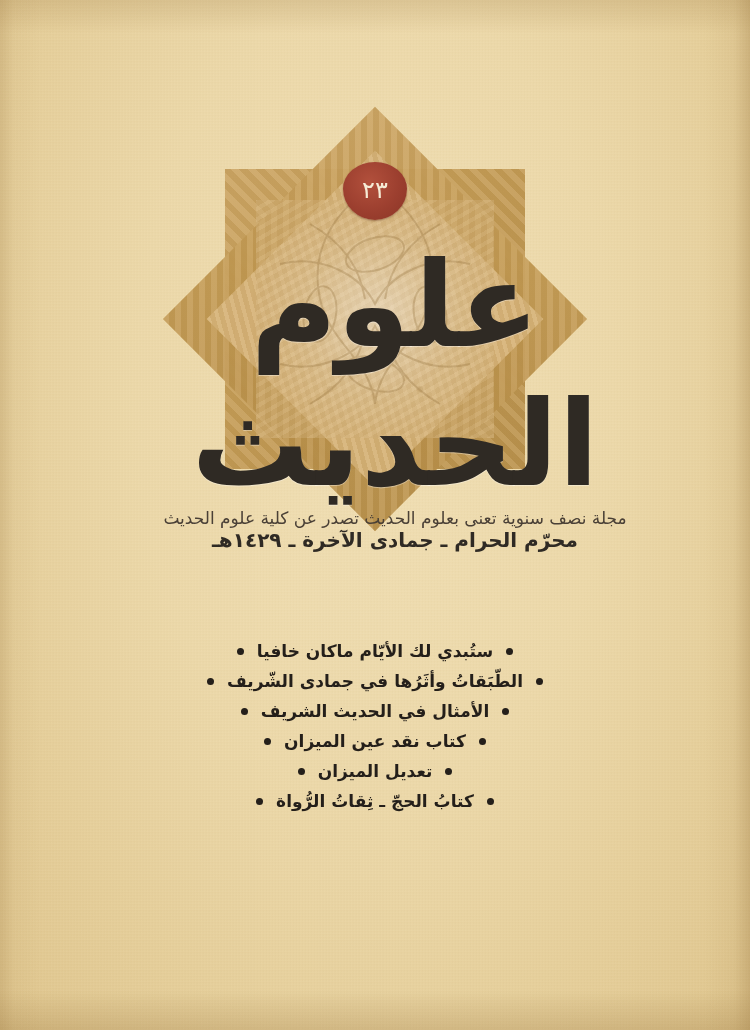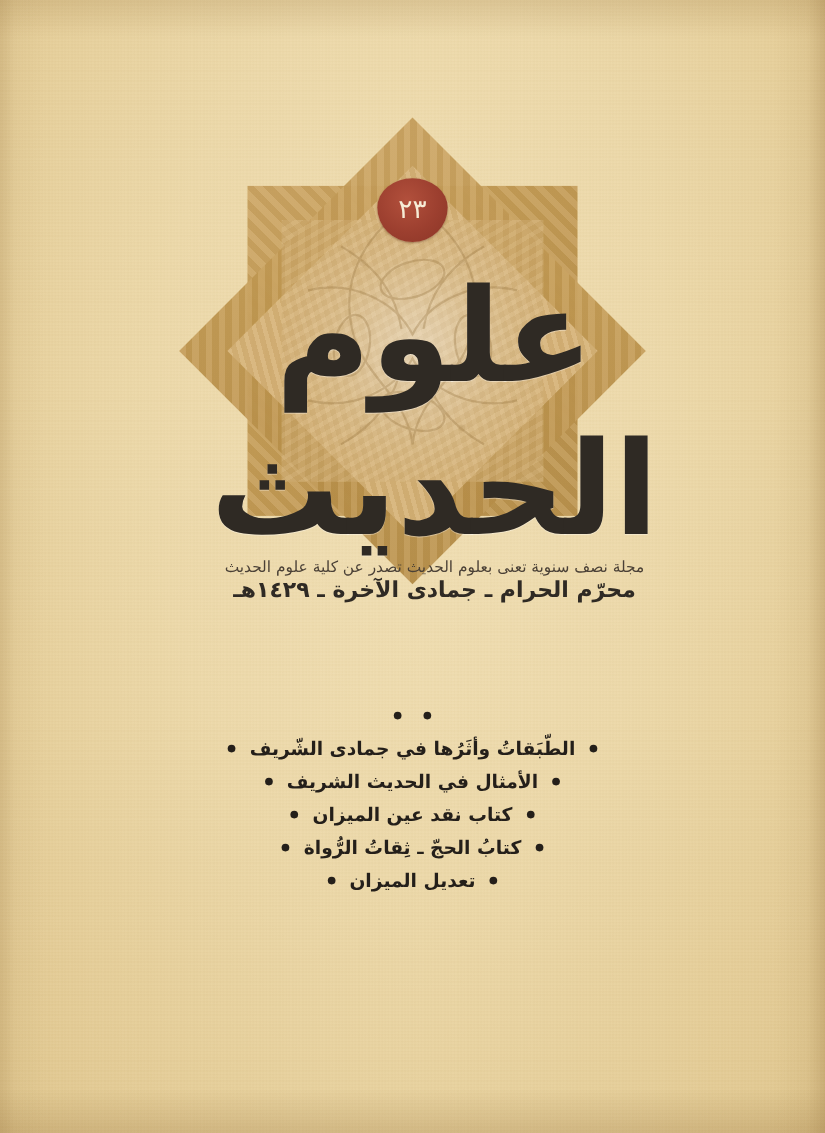--- a/index.html
+++ b/index.html
@@ -159,21 +159,21 @@
     font-size: 118px;
     line-height: 1.18;
     color: #2f2a24;
     font-weight: bold;
     letter-spacing: -2px;
     text-shadow: 0 1px 0 rgba(255,255,255,0.35);
     direction: rtl;
   }
   .subtitle-tiny {
     margin-top: -6px;
-    font-size: 14px;
+    font-size: 17px;
     color: #4a4036;
     direction: rtl;
     letter-spacing: .2px;
   }
   .date-line {
     font-size: 20px;
     color: #2f2a24;
     direction: rtl;
     font-weight: bold;
   }
@@ -251,42 +251,43 @@
 
   <div class="title-block">
     <div class="main-title">علوم الحديث</div>
     <div class="subtitle-tiny">مجلة نصف سنوية تعنى بعلوم الحديث تصدر عن كلية علوم الحديث</div>
     <div class="date-line">محرّم الحرام ـ جمادى الآخرة ـ ١٤٢٩هـ</div>
   </div>
 
   <div class="contents">
     <div class="item">
       <span class="bullet"></span>
+      <span class="txt">ستُبدي لك الأيّام ماكان خافيا</span>
       <span class="bullet"></span>
     </div>
     <div class="item">
       <span class="bullet"></span>
       <span class="txt">الطّبَقاتُ وأثَرُها في جمادى الشّريف</span>
       <span class="bullet"></span>
     </div>
     <div class="item">
       <span class="bullet"></span>
       <span class="txt">الأمثال في الحديث الشريف</span>
       <span class="bullet"></span>
     </div>
     <div class="item">
       <span class="bullet"></span>
       <span class="txt">كتاب نقد عين الميزان</span>
       <span class="bullet"></span>
     </div>
     <div class="item">
       <span class="bullet"></span>
+      <span class="txt">تعديل الميزان</span>
+      <span class="bullet"></span>
+    </div>
+    <div class="item">
+      <span class="bullet"></span>
       <span class="txt">كتابُ الحجّ ـ ثِقاتُ الرُّواة</span>
       <span class="bullet"></span>
     </div>
-    <div class="item">
-      <span class="bullet"></span>
-      <span class="txt">تعديل الميزان</span>
-      <span class="bullet"></span>
-    </div>
   </div>
 
 </div>
 
 </body></html>

